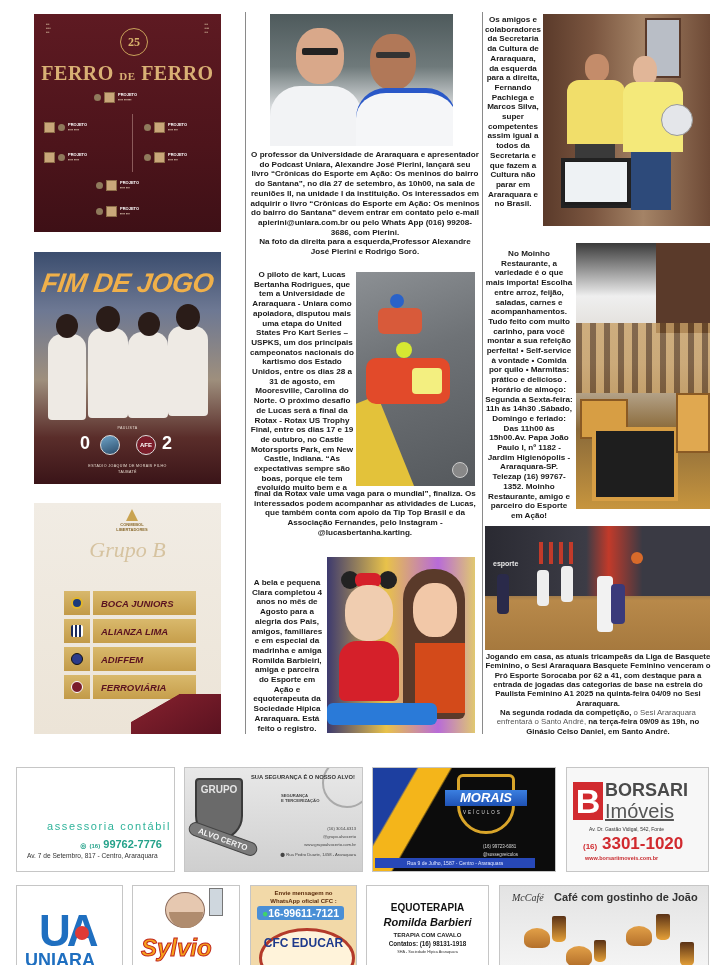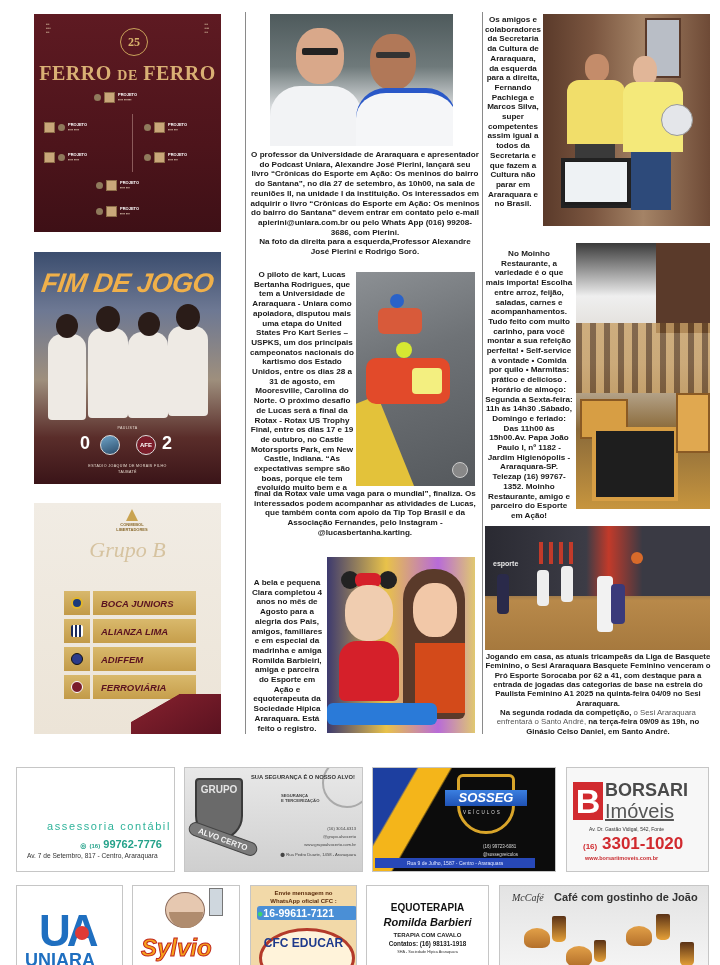--- a/index.html
+++ b/index.html
@@ -7,21 +7,21 @@
   body { position: relative; font-family: "Liberation Sans", sans-serif; color: #111; }
   .abs { position: absolute; }
   .vline { position: absolute; width: 1px; background: #8a8a8a; }
   .cap { font-weight: bold; font-size: 8.1px; line-height: 1.2; text-align: center; color: #1a1a1a; }
   .photo { position: absolute; overflow: hidden; }
 
   
   .bdf { background: linear-gradient(180deg,#5e1a22 0%,#4d141b 60%,#3e1016 100%); }
   .bdf .badge { position:absolute; left:86px; top:14px; width:28px; height:28px; border-radius:50%; border:1px solid #c9a25a; color:#d8b36c; font:bold 12px "Liberation Serif",serif; text-align:center; line-height:26px; }
   .bdf .title { position:absolute; left:0; right:0; top:48px; text-align:center; color:#d9b074; font:bold 20px "Liberation Serif",serif; letter-spacing:0.5px; }
-  .bdf .title small { font-size:14px; }
+  .bdf .title small { font-size:11px; }
   .bdf .tiny { position:absolute; font-size:3.2px; color:#d7bfa0; line-height:1.3; }
   .bdf .proj { position:absolute; display:flex; align-items:center; gap:3px; }
   .bdf .proj .sq { width:11px; height:11px; background:#c9a77a; border:1px solid #8c6c48; }
   .bdf .proj .dot { width:7px; height:7px; border-radius:50%; background:#8f7a5c; }
   .bdf .proj .txt { font-size:3.5px; color:#e8d6bd; line-height:1.3; }
   .bdf .proj .txt b { color:#fff; font-size:4px; }
   .bdf .mid { position:absolute; left:98px; top:100px; width:1px; height:58px; background:#8b5a5a; }
 
   
   .fdj { background: linear-gradient(180deg,#3b4d6e 0%,#6d7893 25%,#9e8f7d 55%,#5a2d2a 80%,#3a1418 100%); }
@@ -85,21 +85,21 @@
   .uniara .ua { position:absolute; left:22px; top:20px; font:bold 44px "Liberation Sans",sans-serif; color:#1f6fc0; letter-spacing:-4px; }
   .uniara .dot { position:absolute; left:58px; top:40px; width:14px; height:14px; border-radius:50%; background:#e03a36; }
   .uniara .nm { position:absolute; left:8px; top:64px; font:bold 18px "Liberation Sans",sans-serif; color:#1f6fc0; }
   .sylvio { background:#fff; }
   .sylvio .face { position:absolute; left:32px; top:6px; width:40px; height:36px; border-radius:50%; background:#e6c8b0; border:1px solid #8a6a5a; }
   .sylvio .beard { position:absolute; left:36px; top:26px; width:34px; height:16px; border-radius:0 0 16px 16px; background:#b08c6e; }
   .sylvio .tool { position:absolute; left:76px; top:2px; width:14px; height:28px; background:#cfd7de; border:1px solid #777; }
   .sylvio .nm { position:absolute; left:8px; top:48px; font:italic bold 24px "Liberation Sans",sans-serif; color:#f7a21a; -webkit-text-stroke:1px #c0251d; }
   .cfc { background:#f2d9a8; }
   .cfc .t { position:absolute; left:0; right:0; top:3px; text-align:center; font:bold 6px "Liberation Sans",sans-serif; color:#5a2a0a; line-height:1.35; }
-  .cfc .ph { position:absolute; left:6px; top:20px; width:100px; height:14px; background:#4a8fd6; color:#fff; font:bold 10.5px "Liberation Sans",sans-serif; line-height:14px; border-radius:3px; }
+  .cfc .ph { position:absolute; left:6px; top:20px; width:87px; height:14px; background:#4a8fd6; color:#fff; font:bold 10.5px "Liberation Sans",sans-serif; text-align:center; line-height:14px; border-radius:3px; }
   .cfc .arc { position:absolute; left:8px; top:42px; width:96px; height:60px; border-radius:50%; border:3px solid #b43a2a; background:#fff3da; }
   .cfc .ed { position:absolute; left:0; right:0; top:50px; text-align:center; font:bold 12px "Liberation Sans",sans-serif; color:#1f3a8c; }
   .equo { background:#fff; }
   .equo .a { position:absolute; left:0; right:0; top:16px; text-align:center; font:bold 10px "Liberation Sans",sans-serif; color:#111; }
   .equo .b { position:absolute; left:0; right:0; top:30px; text-align:center; font:italic bold 11px "Liberation Sans",sans-serif; color:#111; }
   .equo .c { position:absolute; left:0; right:0; top:46px; text-align:center; font:bold 6px "Liberation Sans",sans-serif; color:#222; }
   .equo .d { position:absolute; left:0; right:0; top:54px; text-align:center; font:bold 6.3px "Liberation Sans",sans-serif; color:#222; }
   .equo .e { position:absolute; left:0; right:0; top:64px; text-align:center; font-size:3.8px; color:#333; }
   .mc { background: linear-gradient(180deg,#e3e3e3,#f4f4f4); }
   .mc .brand { position:absolute; left:12px; top:6px; font:italic 10px "Liberation Serif",serif; color:#333; }
@@ -299,21 +299,21 @@
   <div class="t1">SUA SEGURANÇA É O NOSSO ALVO!</div>
   <div class="t2"><span>SEGURANÇA</span><br><span>E TERCEIRIZAÇÃO</span></div>
   <div class="ln" style="top:58px;">(16) 3014-6313</div>
   <div class="ln" style="top:66px;">@grupo.alvocerto</div>
   <div class="ln" style="top:74px;">www.grupoalvocerto.com.br</div>
   <div class="ln" style="top:84px;"><span>⬤</span> <span>Rua Pedro Duarte, 1458 - Araraquara</span></div>
 </div>
 
 <div class="ad sosseg" style="left:372px; top:767px; width:184px; height:105px;">
   <div class="shieldo"></div>
-  <div class="name">SOSSEG</div>
+  <div class="name">MORAIS</div>
   <div class="veh">VEÍCULOS</div>
   <div class="c" style="top:76px;">(16) 99723-6081</div>
   <div class="c" style="top:84px;">@sossegveiculos</div>
   <div class="addr">Rua 9 de Julho, 1587 - Centro - Araraquara</div>
 </div>
 
 <div class="ad borsari" style="left:566px; top:767px; width:143px; height:105px;">
   <div class="b">B</div>
   <div class="n1">BORSARI</div>
   <div class="n2">Imóveis</div>

